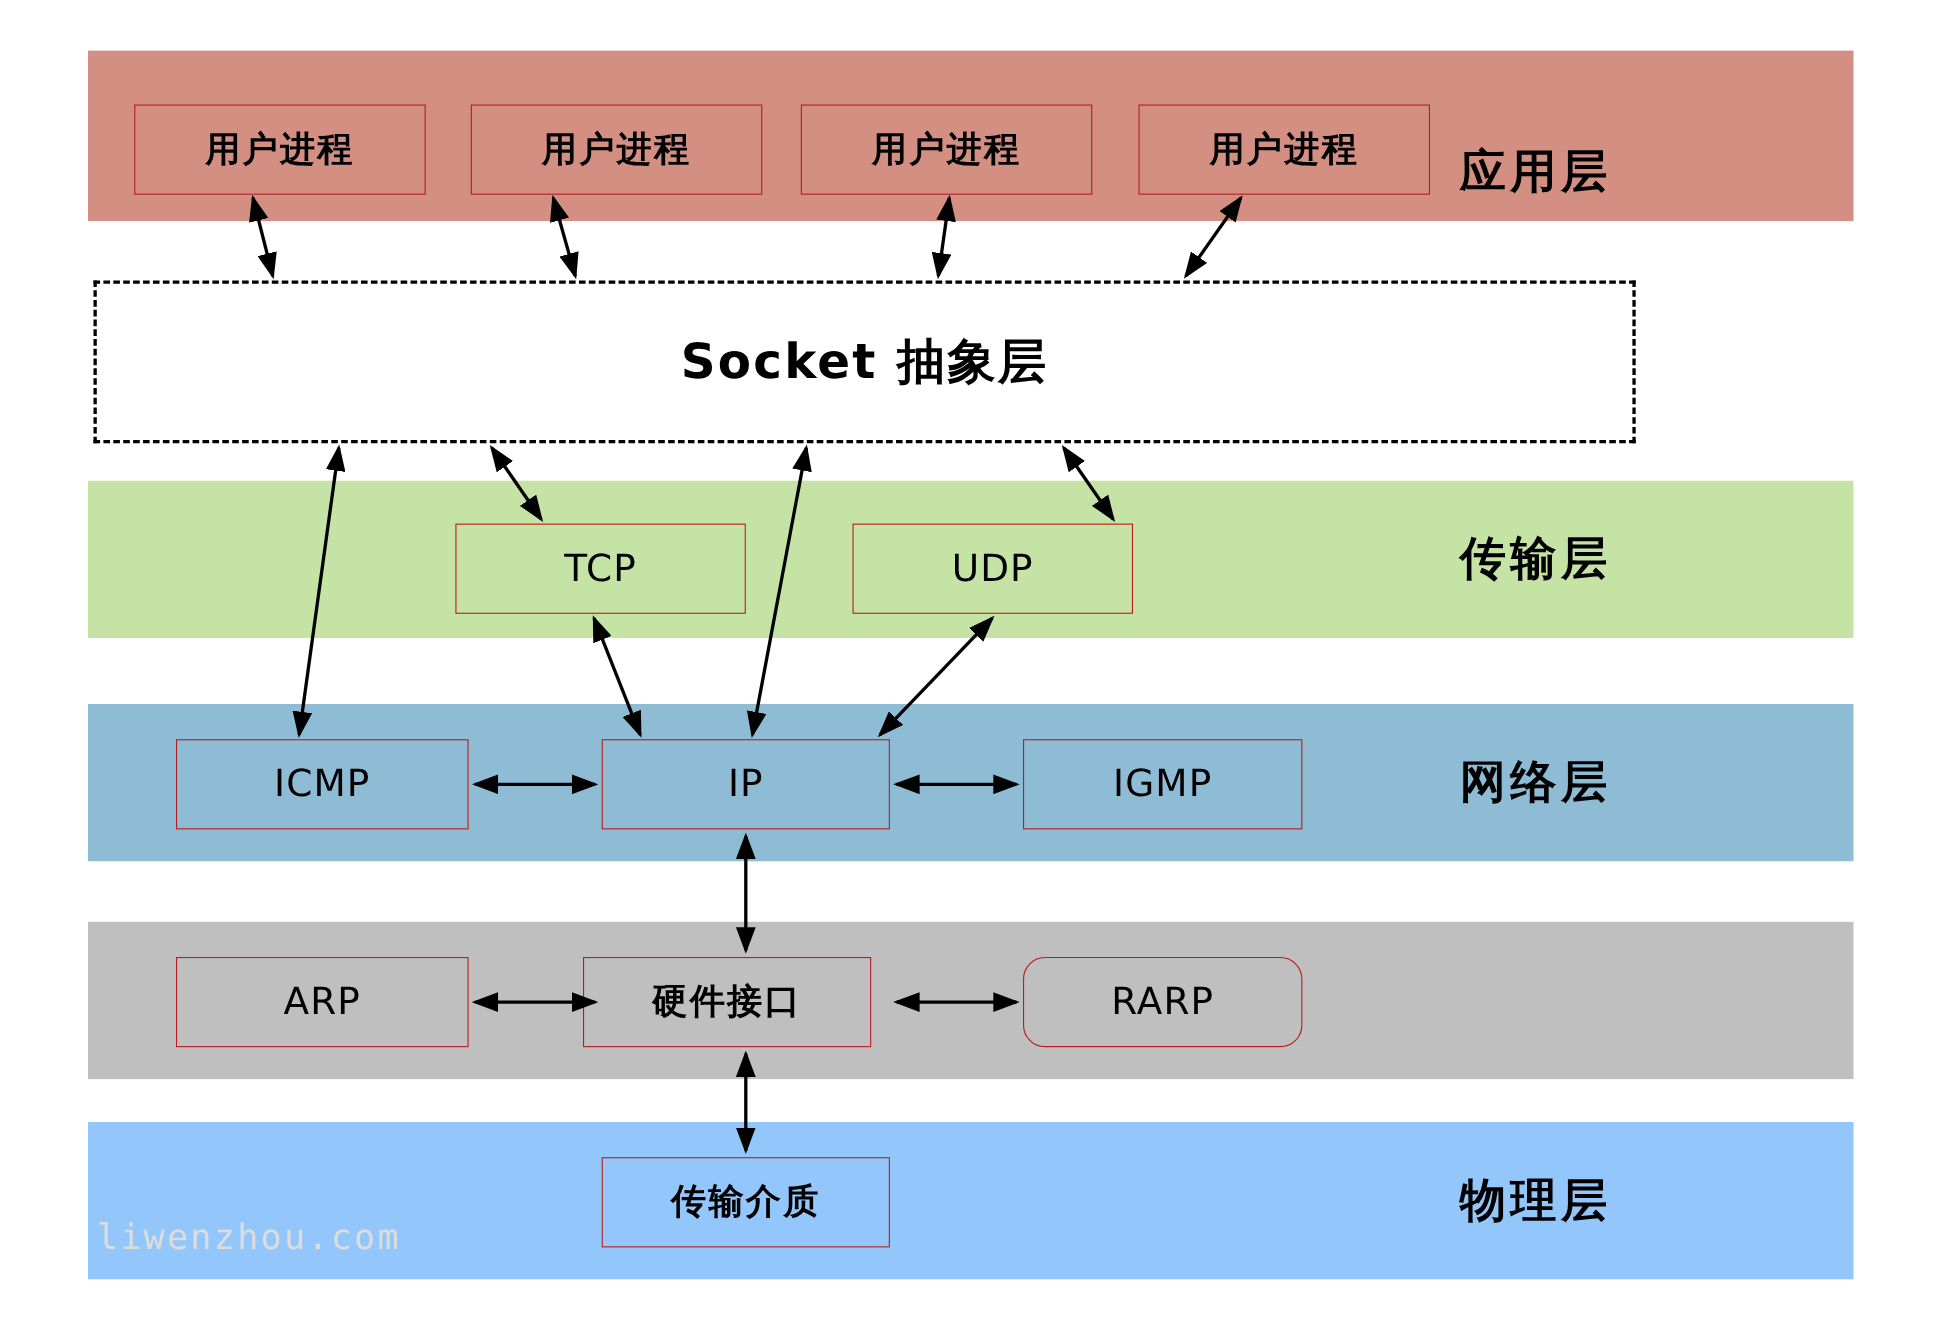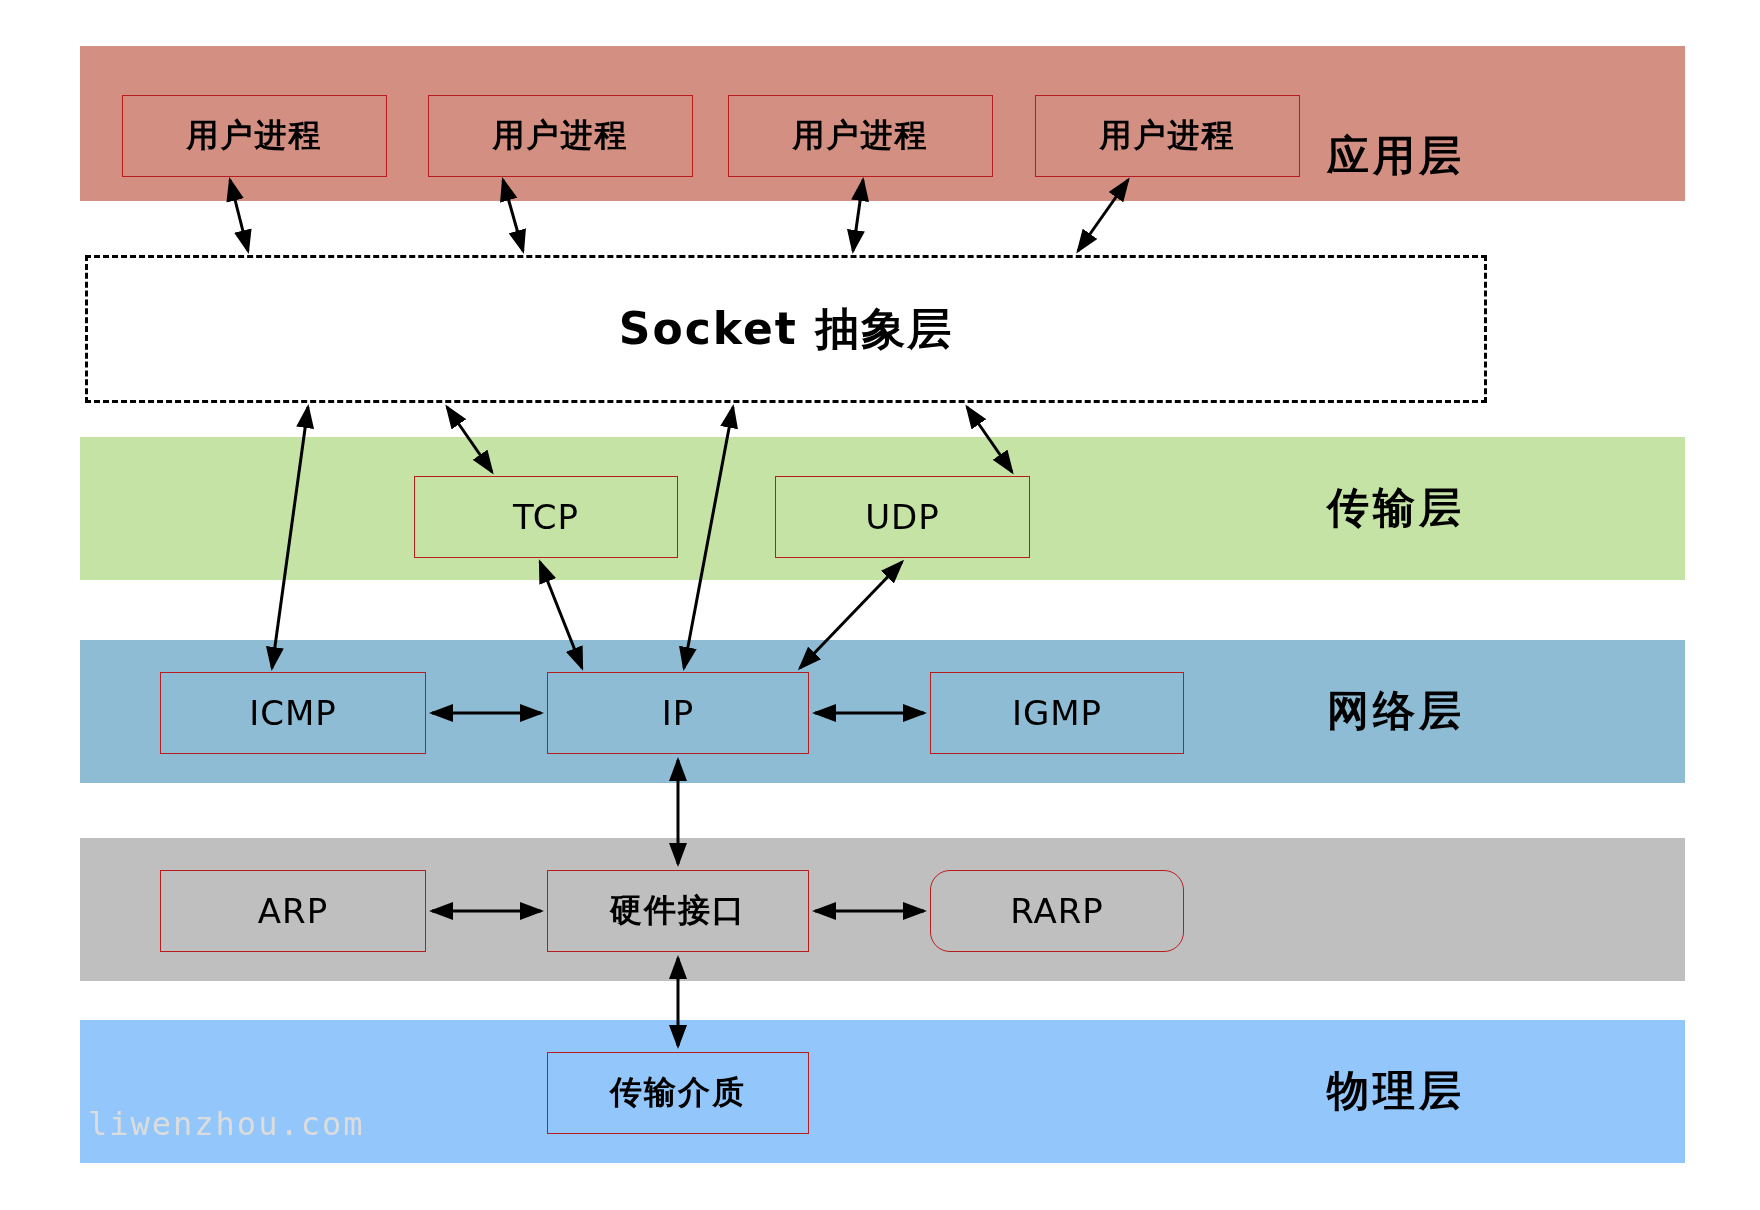--- a/index.html
+++ b/index.html
@@ -59,21 +59,21 @@
   <div class="node" style="left:1035px;top:95px;width:265px;height:82px;">用户进程</div>
 
   <div class="node latin" style="left:414px;top:476px;width:264px;height:82px;">TCP</div>
   <div class="node latin" style="left:775px;top:476px;width:255px;height:82px;">UDP</div>
 
   <div class="node latin" style="left:160px;top:672px;width:266px;height:82px;">ICMP</div>
   <div class="node latin" style="left:547px;top:672px;width:262px;height:82px;">IP</div>
   <div class="node latin" style="left:930px;top:672px;width:254px;height:82px;">IGMP</div>
 
   <div class="node latin" style="left:160px;top:870px;width:266px;height:82px;">ARP</div>
-  <div class="node" style="left:547px;top:870px;width:262px;height:82px;">硬件接口</div>
+  <div class="node" style="left:530px;top:870px;width:262px;height:82px;">硬件接口</div>
   <div class="node latin" style="left:930px;top:870px;width:254px;height:82px;border-radius:20px;">RARP</div>
 
   <div class="node" style="left:547px;top:1052px;width:262px;height:82px;">传输介质</div>
 
   <div class="layer-label" style="top:122px;margin-top:34px;">应用层</div>
   <div class="layer-label" style="top:508px;">传输层</div>
   <div class="layer-label" style="top:711px;">网络层</div>
   <div class="layer-label" style="top:1091px;">物理层</div>
 
   <svg class="arrow-layer" width="1760" height="1210" viewBox="0 0 1760 1210">

